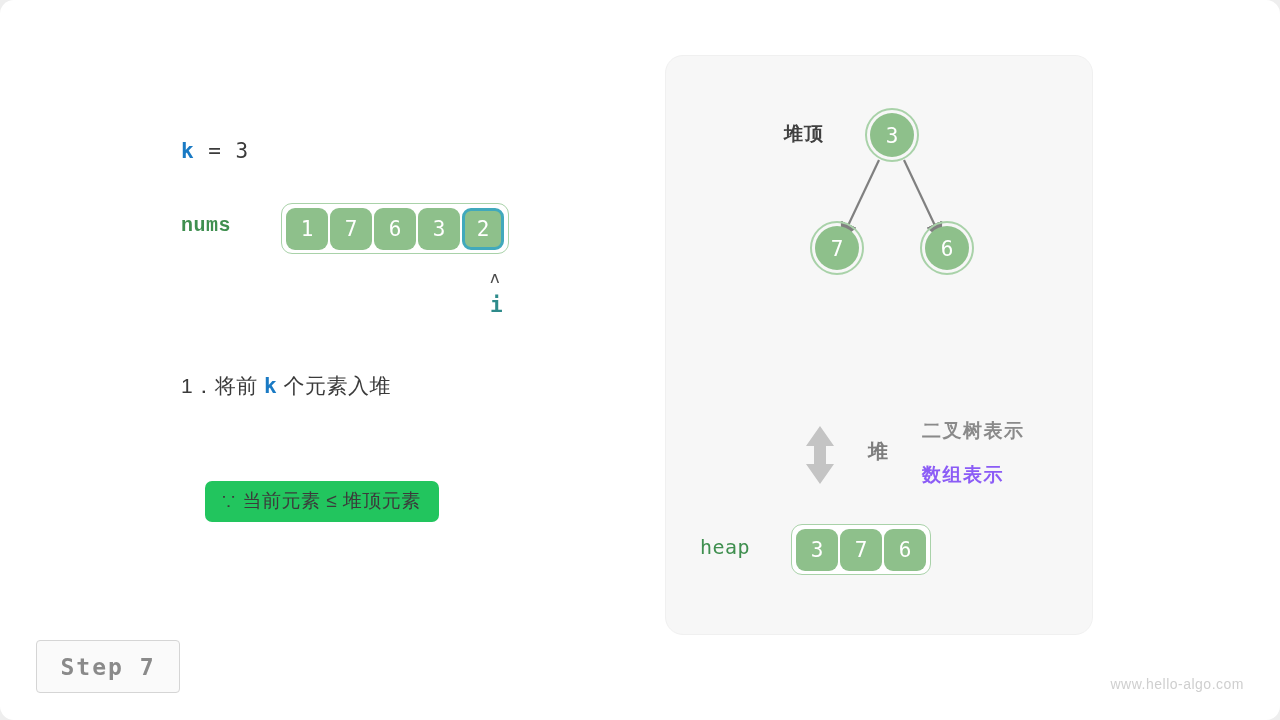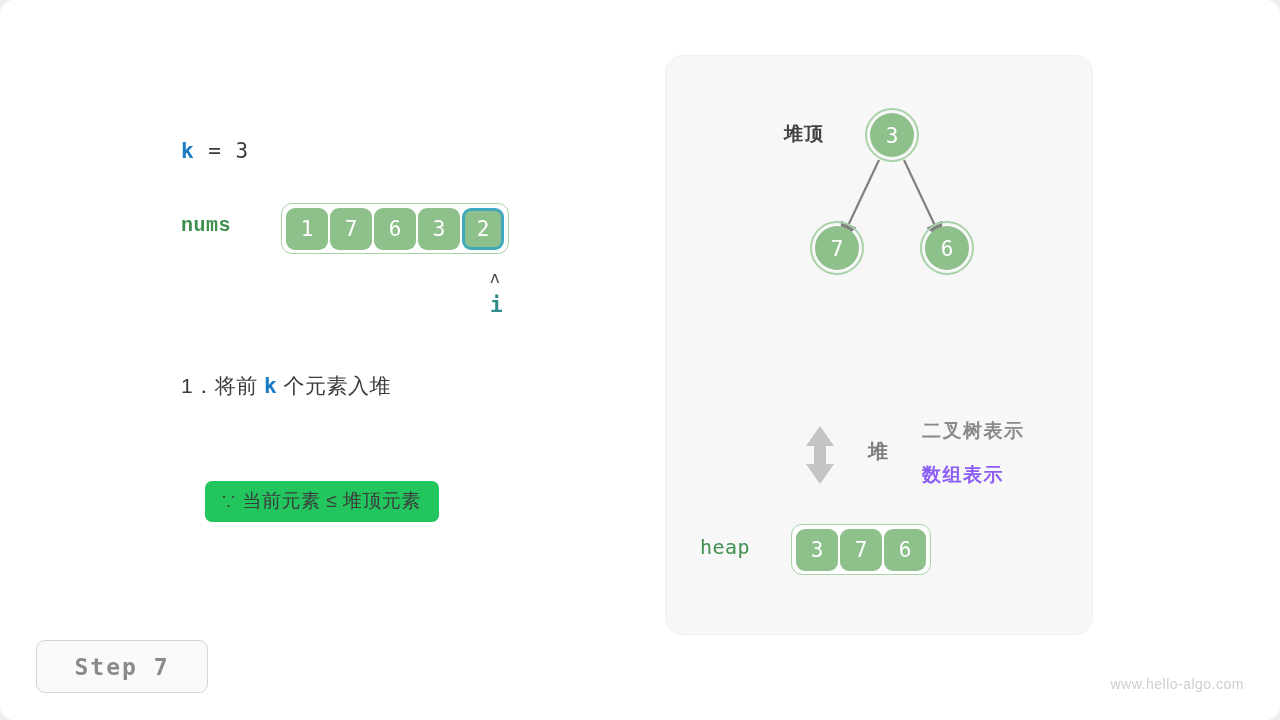--- a/index.html
+++ b/index.html
@@ -129,24 +129,24 @@
     color: #3b3b3b;
     white-space: pre;
     letter-spacing: 0.5px;
     margin-left: 24px;
   }
   
   .step-badge {
     position: absolute;
     left: 36px;
     top: 640px;
-    width: 172px;
+    width: 144px;
     height: 53px;
     border: 1.5px solid #d5d5d5;
-    border-radius: 9px;
+    border-radius: 4px;
     background: #fafafa;
     display: flex;
     align-items: center;
     justify-content: center;
     font-family: "DejaVu Sans Mono", monospace;
     font-size: 23px;
     font-weight: bold;
     color: #8a8a8a;
     letter-spacing: 2px;
     box-sizing: border-box;

